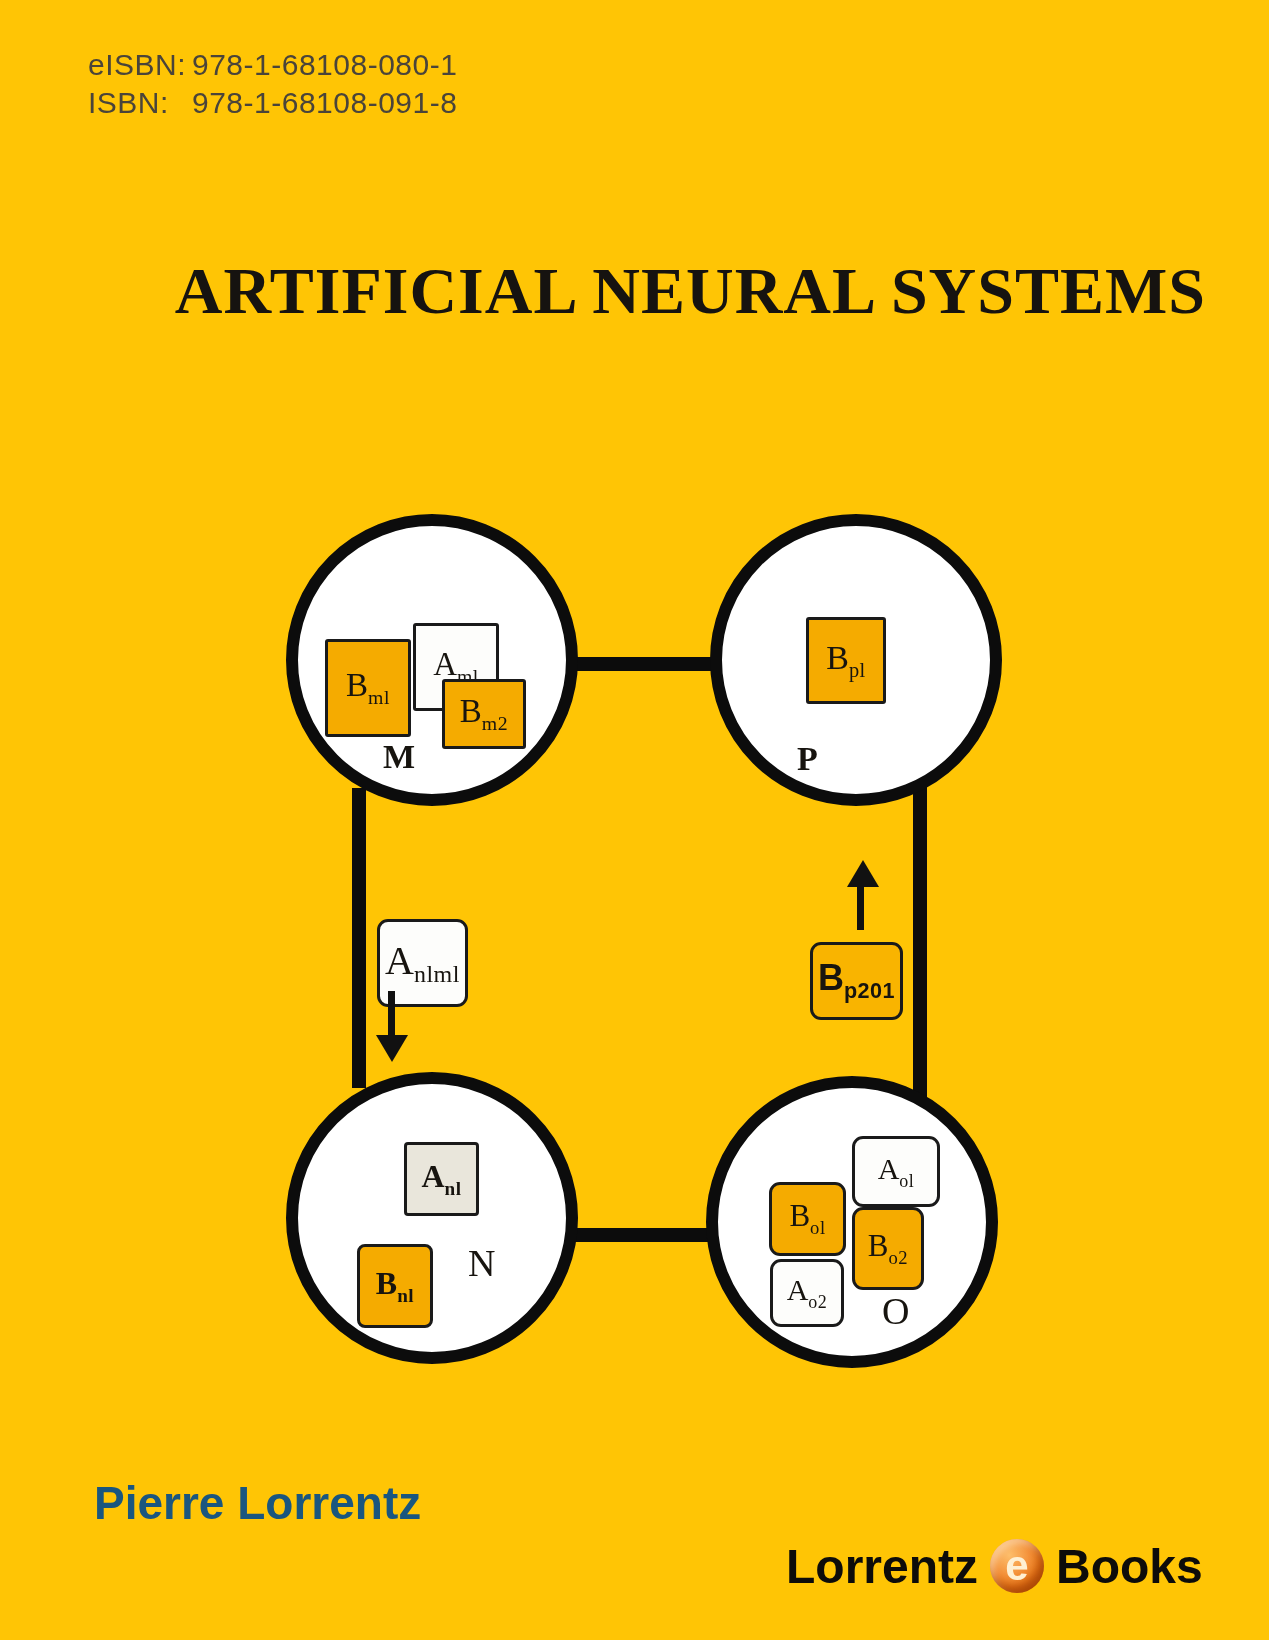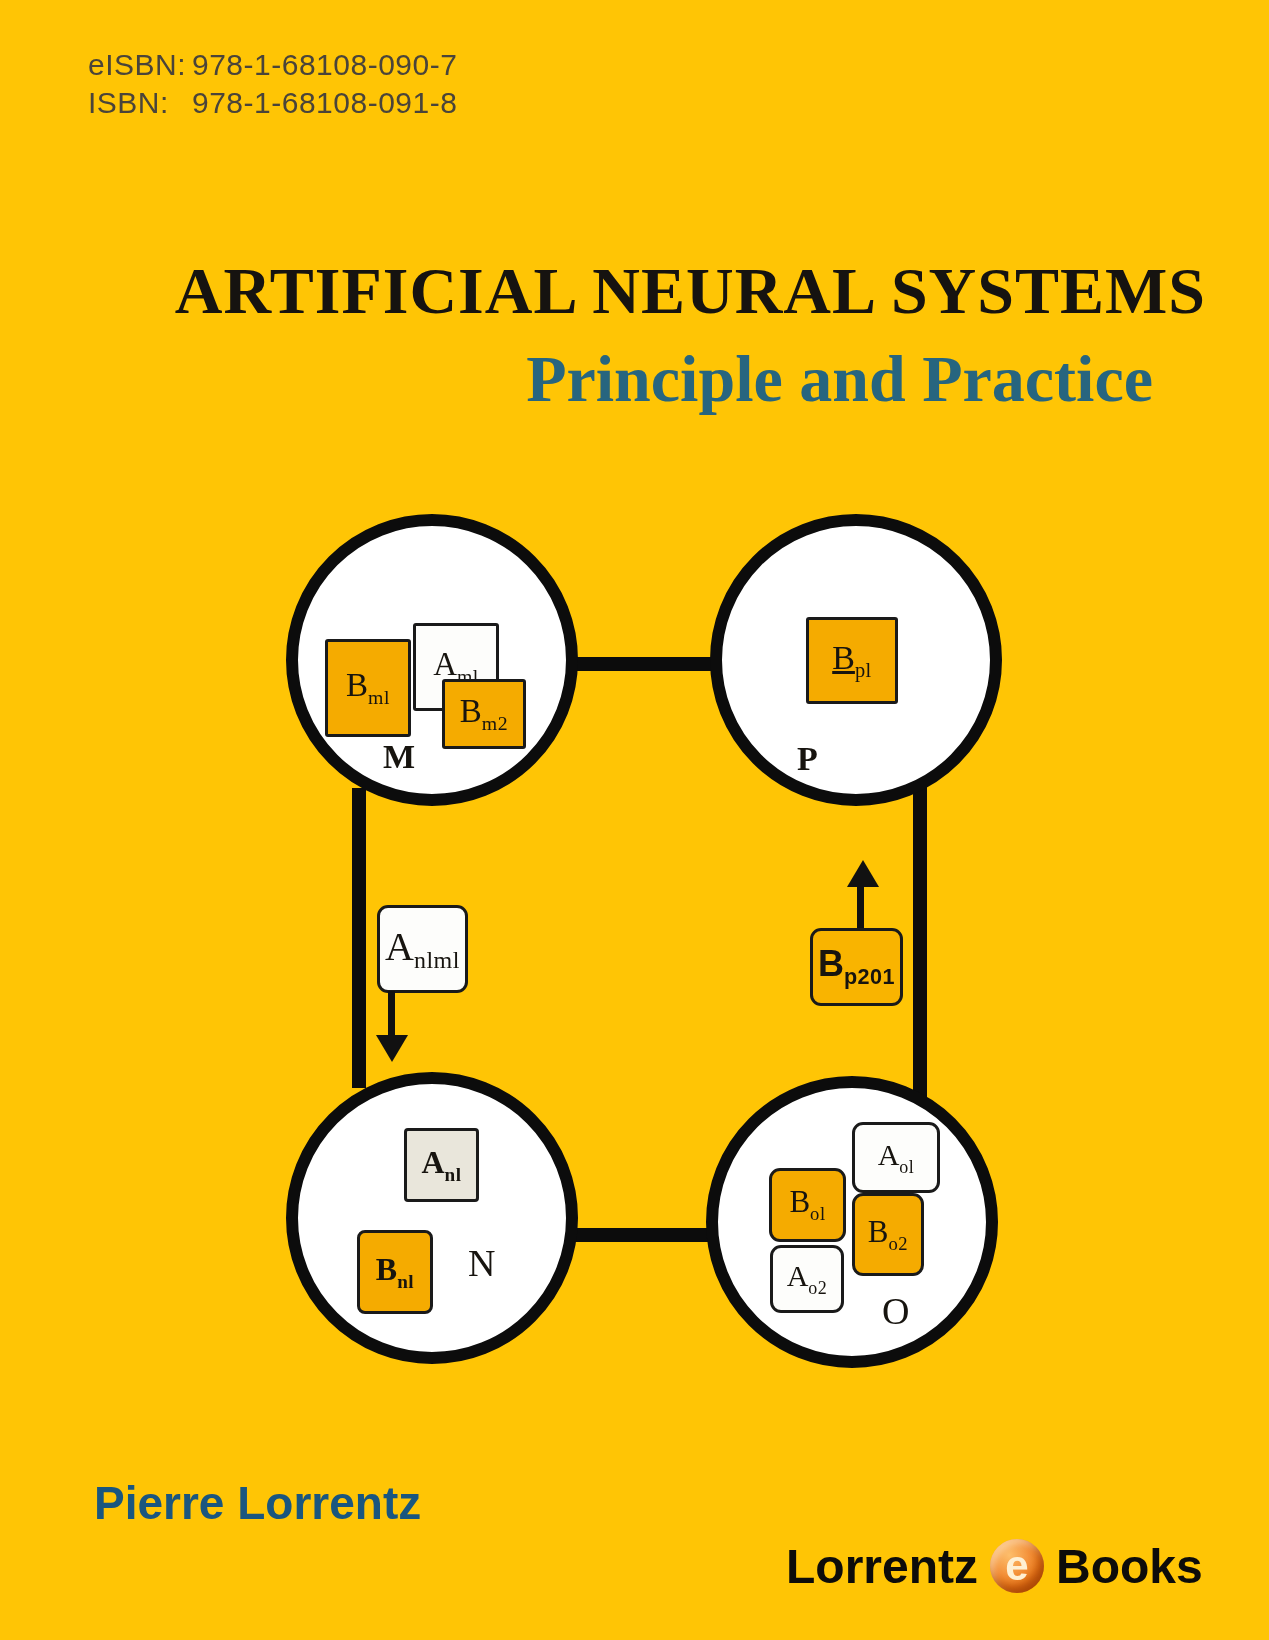--- a/index.html
+++ b/index.html
@@ -58,21 +58,21 @@
     display:flex; align-items:center; justify-content:center;
     border:3px solid #1a1a1a;
     font-family:"Liberation Serif", serif;
     color:#17140f; line-height:1;
   }
   .dbox .sb { font-size:0.6em; vertical-align:-8px; letter-spacing:0.5px; }
   .fill-orange { background:#F5AB00; }
   .fill-white  { background:#fdfdfb; }
   .fill-beige  { background:#E9E6DB; }
   .sq  { border-radius:3px; }
-  .rnd { border-radius:11px; }
+  .rnd { border-radius:11px;margin-top:14px; }
   .bold-text { font-weight:bold; }
   .sans-text { font-family:"Liberation Sans", sans-serif; font-weight:bold; }
 
   .shaft { position:absolute; width:7px; background:#111; }
   .tri { position:absolute; width:0; height:0; }
   .tri-down { border-left:16px solid transparent; border-right:16px solid transparent; border-top:27px solid #111; }
   .tri-up   { border-left:16px solid transparent; border-right:16px solid transparent; border-bottom:27px solid #111; }
 
   
   .author {
@@ -93,29 +93,28 @@
     font-size:42px; font-weight:bold; color:#FFF0D2; line-height:1;
   }
 </style>
 </head>
 <body>
 
 <div class="cover">
 
   <div class="isbn-block">
     <div>
-      <span class="isbn-label">eISBN:</span><span>978-1-68108-090-7</span>
+      <span class="isbn-label">eISBN:</span><span>978-1-68108-080-1</span>
     </div>
     <div>
       <span class="isbn-label">ISBN:</span><span>978-1-68108-091-8</span>
     </div>
   </div>
 
   <div class="title">ARTIFICIAL NEURAL SYSTEMS</div>
-  <div class="subtitle">Principle and Practice</div>
 
   <div class="conn" style="left:570px; top:657px; width:150px; height:14px;"></div>
   <div class="conn" style="left:352px; top:788px; width:14px; height:300px;"></div>
   <div class="conn" style="left:913px; top:784px; width:14px; height:322px;"></div>
   <div class="conn" style="left:560px; top:1228px; width:160px; height:14px;"></div>
 
   <div class="circle" style="left:286px; top:514px;"></div>
   <div class="circle" style="left:710px; top:514px;"></div>
   <div class="circle" style="left:286px; top:1072px;"></div>
   <div class="circle" style="left:706px; top:1076px;"></div>
@@ -124,21 +123,21 @@
     <span><span>A</span><span class="sb">ml</span></span>
   </div>
   <div class="dbox fill-orange sq" style="left:325px; top:625px; width:86px; height:98px; font-size:33px;margin-top:14px;">
     <span><span>B</span><span class="sb">ml</span></span>
   </div>
   <div class="dbox fill-orange sq" style="left:442px; top:679px; width:84px; height:70px; font-size:33px;">
     <span><span>B</span><span class="sb">m2</span></span>
   </div>
   <div class="clabel bold" style="left:383px; top:740px;">M</div>
 
-  <div class="dbox fill-orange sq" style="left:806px; top:617px; width:92px; height:87px; font-size:34px;text-decoration:underline;">
+  <div class="dbox fill-orange sq" style="left:806px; top:617px; width:80px; height:87px; font-size:34px;">
     <span><span>B</span><span class="sb">pl</span></span>
   </div>
   <div class="clabel bold" style="left:797px; top:742px;">P</div>
 
   <div class="dbox fill-white rnd" style="left:377px; top:905px; width:91px; height:88px; font-size:40px;">
     <span><span>A</span><span class="sb">nlml</span></span>
   </div>
   <div class="shaft" style="left:388px; top:991px; height:46px;"></div>
   <div class="tri tri-down" style="left:376px; top:1035px;"></div>
 

